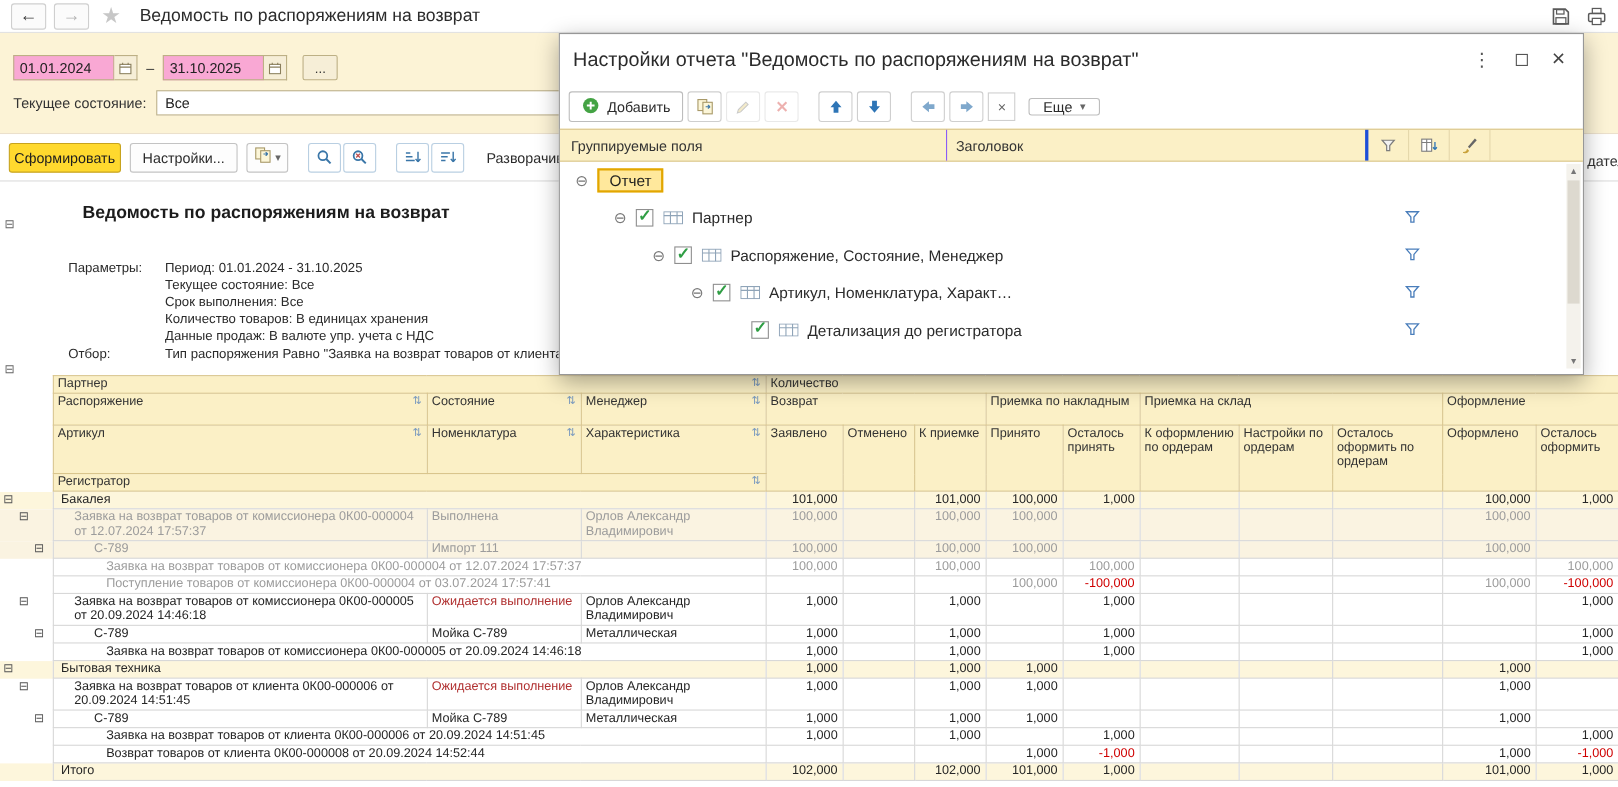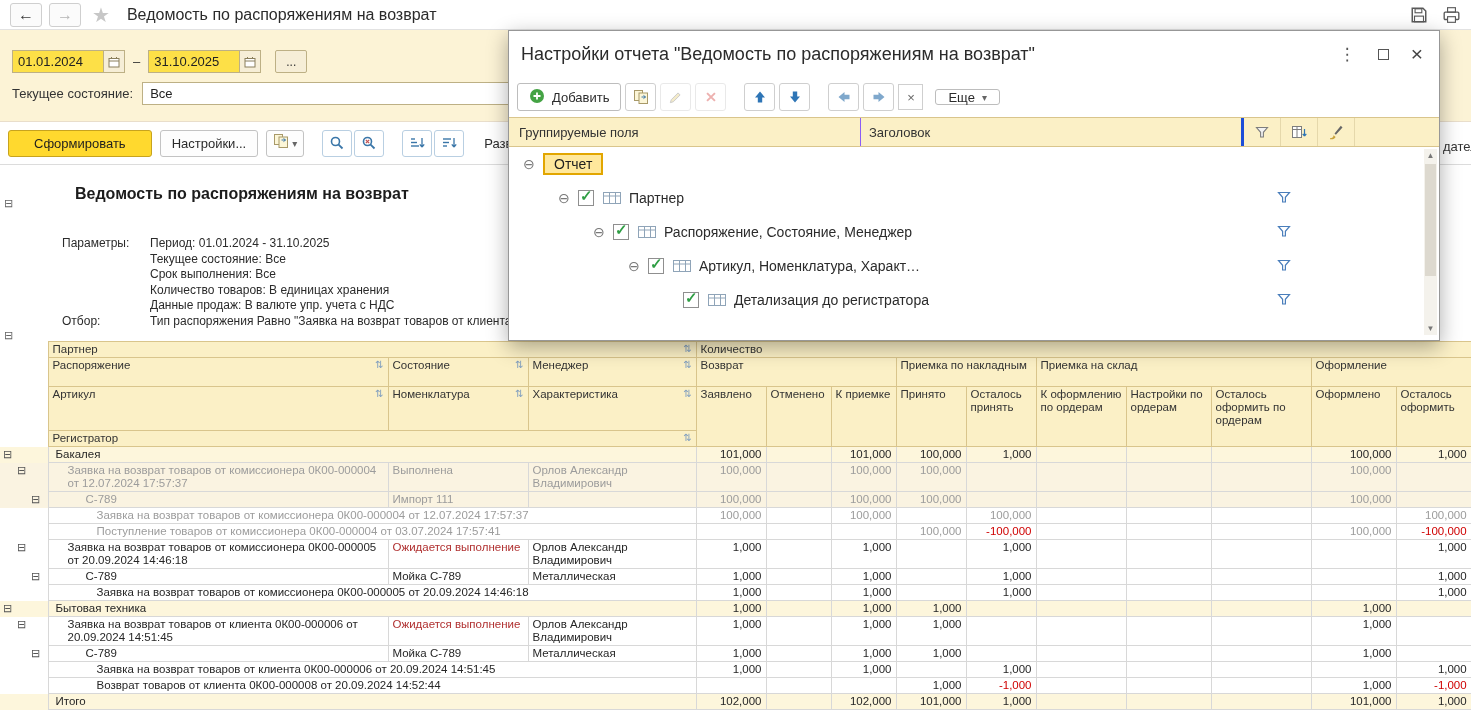--- a/index.html
+++ b/index.html
@@ -13,32 +13,32 @@
 .navbtn.disabled{color:#b5b5b5}
 .star{font-size:20px;color:#c7c7c7;margin:0 4px}
 .wtitle{font-size:16px;color:#2b2b2b;margin-left:6px;white-space:nowrap}
 .topbar-right{margin-left:auto;display:flex;gap:14px;align-items:center}
 .icon-flat{display:flex;align-items:center;justify-content:center;cursor:pointer}
 
 
 .filterpanel{height:92px;background:#FCF3D6;border-bottom:1px solid #e9decb;padding:20px 12px 0 12px}
 .daterow{display:flex;align-items:center;gap:6px}
 .datefield{display:flex;align-items:stretch}
-.datefield input{width:92px;height:23px;border:1px solid #bdb085;padding:0 5px;font-size:13px;font-family:inherit;background:#fde047;color:#222}
+.datefield input{width:92px;height:23px;border:1px solid #bdb085;padding:0 5px;font-size:13px;font-family:inherit;background:#f9a8d4;color:#222}
 .calbtn{width:21px;height:23px;border:1px solid #bdb085;border-left:none;background:#F6EED7;display:flex;align-items:center;justify-content:center;cursor:pointer}
 .dash{font-size:13px;color:#333;padding:0 2px}
 .dots-btn{width:32px;height:23px;border:1px solid #bdb085;border-radius:2px;background:#F6EED7;font-size:12px;color:#333;margin-left:8px;cursor:pointer}
 .staterow{margin-top:9px;display:flex;align-items:center;gap:9px}
 .flabel{font-size:13px;color:#333;white-space:nowrap}
 .combo{width:1268px;height:23px;background:#fff;border:1px solid #bdb085;display:flex;align-items:center;justify-content:space-between;padding:0 7px;font-size:13px;color:#222;cursor:pointer}
 .caret{font-size:10px;color:#666}
 
 
 .commandbar{height:42px;display:flex;align-items:center;gap:8px;padding:0 8px;background:#fff}
-.btn-generate{background:#FFD92E;border:1px solid #C7A31E;border-radius:3px;height:27px;padding:0 25px;font-size:13px;font-family:inherit;color:#1e1e1e;cursor:pointer}
+.btn-generate{background:#FFD92E;border:1px solid #C7A31E;border-radius:3px;height:27px;padding:0 4px;font-size:13px;font-family:inherit;color:#1e1e1e;cursor:pointer}
 .btn{height:27px;border:1px solid #c3c3c3;border-radius:3px;background:#fdfdfd;padding:0 11px;font-size:13px;font-family:inherit;color:#2b2b2b;cursor:pointer}
 .splitbtn{display:flex;align-items:center;gap:3px;height:27px;border:1px solid #c3c3c3;border-radius:3px;background:#fdfdfd;padding:0 6px;cursor:pointer}
 .iconbtn{height:27px;min-width:30px;border:1px solid #B9CFE2;border-radius:3px;background:#fff;display:flex;align-items:center;justify-content:center;cursor:pointer}
 .grp{display:flex;gap:2px;margin-left:10px}
 .expand-label{font-size:13px;color:#2b2b2b;margin-left:12px;white-space:nowrap}
 .frag{position:absolute;left:1443px;top:139px;font-size:13px;color:#333;z-index:1;white-space:nowrap}
 
 
 .report{position:absolute;top:164px;left:0;right:0;bottom:0;background:#fff;border-top:1px solid #dcdcdc;overflow:hidden}
 .rexp{position:absolute;left:4px;font-size:11px;color:#666;cursor:pointer}

